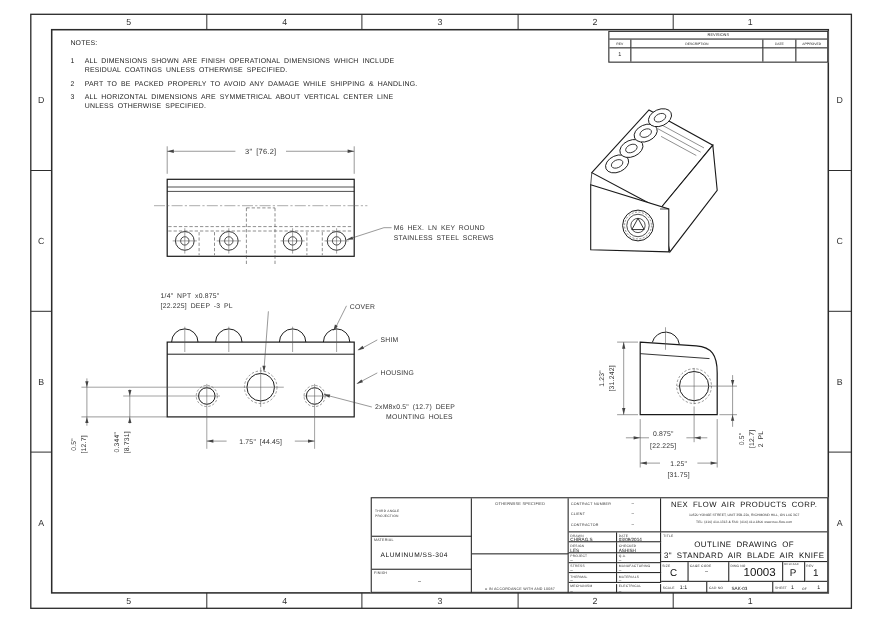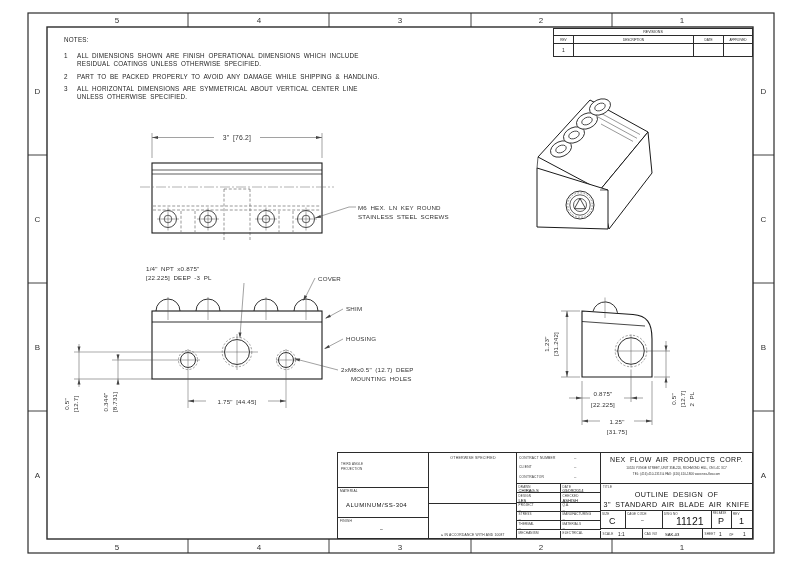--- a/index.html
+++ b/index.html
@@ -308,34 +308,34 @@
     <span class="val" style="left:1.5px;top:4.3px">–</span>
   </div>
 
   <div class="cell bb ctr" style="left:263px;top:0;width:151px;height:31px">
     <span class="nw" style="position:absolute;left:0;top:3px;width:151px;font-size:7px;letter-spacing:.4px;word-spacing:2px;color:#111">NEX FLOW AIR PRODUCTS CORP.</span>
     <span class="nw" style="position:absolute;left:0;top:13px;width:151px;font-size:3.1px;color:#333">10520 YONGE STREET, UNIT 35B-220, RICHMOND HILL, ON L4C 3C7</span>
     <span class="nw" style="position:absolute;left:0;top:18.5px;width:151px;font-size:3.1px;color:#333">TEL: (416) 410-1313 &amp; FAX: (416) 410-1806  www.nex-flow.com</span>
   </div>
   <div class="cell bb" style="left:263px;top:31px;width:151px;height:27px">
     <span class="lbl" style="left:2px;top:1px">TITLE</span>
-    <span class="nw ctr" style="position:absolute;left:0;top:6px;width:151px;font-size:7.2px;letter-spacing:.4px;word-spacing:2px;color:#111">OUTLINE DESIGN OF</span>
+    <span class="nw ctr" style="position:absolute;left:0;top:6px;width:151px;font-size:7.2px;letter-spacing:.4px;word-spacing:2px;color:#111">OUTLINE DRAWING OF</span>
     <span class="nw ctr" style="position:absolute;left:0;top:16px;width:151px;font-size:7.2px;letter-spacing:.4px;word-spacing:2px;color:#111">3" STANDARD AIR BLADE AIR KNIFE</span>
   </div>
   <div class="cell br bb" style="left:263px;top:58px;width:25px;height:18px">
     <span class="lbl" style="left:1px;top:.5px">SIZE</span>
     <span class="big" style="left:8px;top:5px">C</span>
   </div>
   <div class="cell br bb" style="left:288px;top:58px;width:37px;height:18px">
     <span class="lbl" style="left:1px;top:.5px">CAGE CODE</span>
     <span class="val" style="left:15px;top:6px;font-size:5px">–</span>
   </div>
   <div class="cell br bb" style="left:325px;top:58px;width:49px;height:18px">
     <span class="lbl" style="left:1px;top:.5px">DWG NO</span>
-    <span style="position:absolute;left:13px;top:4px;font-size:10.5px;color:#111">11121</span>
+    <span style="position:absolute;left:13px;top:4px;font-size:10.5px;color:#111">10003</span>
   </div>
   <div class="cell br bb" style="left:374px;top:58px;width:20px;height:18px">
     <span class="lbl" style="left:1px;top:.5px;font-size:2.6px">RELEASE</span>
     <span class="big" style="left:6px;top:5px">P</span>
   </div>
   <div class="cell bb" style="left:394px;top:58px;width:20px;height:18px">
     <span class="lbl" style="left:1px;top:.5px">REV</span>
     <span class="big" style="left:7px;top:5px">1</span>
   </div>
   <div class="cell br" style="left:263px;top:76px;width:42px;height:10px">

